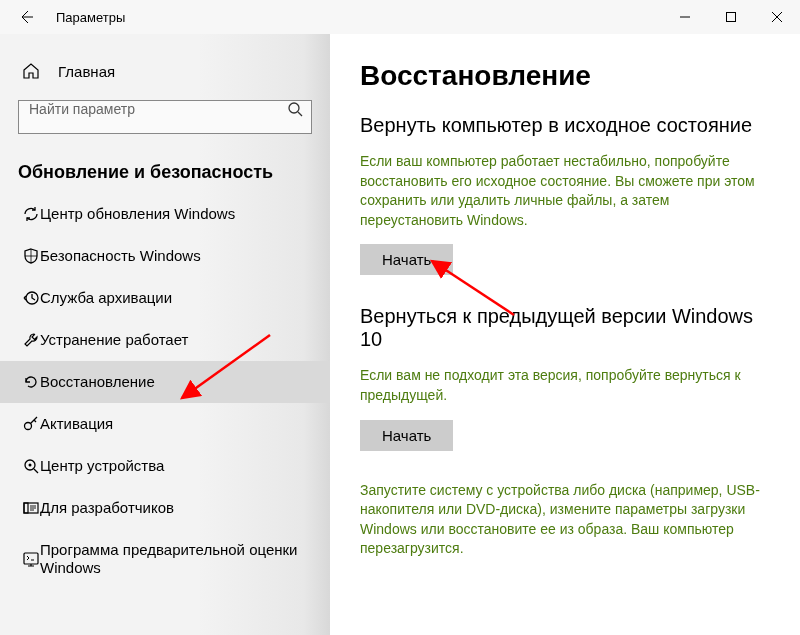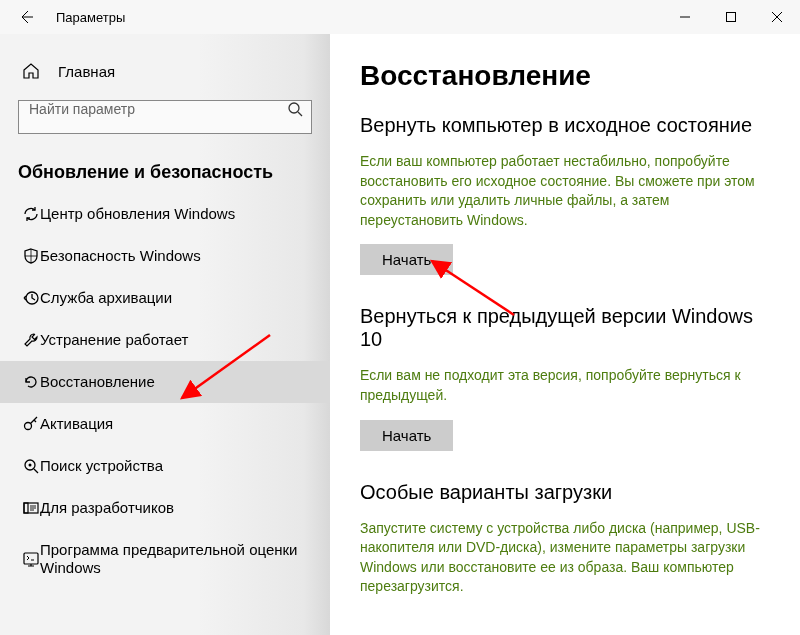--- a/index.html
+++ b/index.html
@@ -201,21 +201,21 @@
         <span class="label">Активация</span>
       </li>
       <li class="nav-item">
         <span class="icon">
           <svg width="18" height="18" viewBox="0 0 18 18">
               <circle cx="8" cy="8" r="5" stroke="#000" fill="none" stroke-width="1.3"></circle>
               <circle cx="8" cy="8" r="1.5" fill="#000"></circle>
               <path d="M12 12l4 4" stroke="#000" stroke-width="1.3"></path>
             </svg>
         </span>
-        <span class="label">Поиск устройства</span>
+        <span class="label">Центр устройства</span>
       </li>
       <li class="nav-item">
         <span class="icon">
           <svg width="18" height="18" viewBox="0 0 18 18">
               <rect x="2" y="4" width="14" height="10" stroke="#000" fill="none" stroke-width="1.2"></rect>
               <rect x="2" y="4" width="4" height="10" stroke="#000" fill="none" stroke-width="1.2"></rect>
               <path d="M8 7h6M8 9h6M8 11h4" stroke="#000" stroke-width="0.9"></path>
             </svg>
         </span>
         <span class="label">Для разработчиков</span>
@@ -242,21 +242,20 @@
       <button class="btn">Начать</button>
     </div>
 
     <div class="section">
       <h2>Вернуться к предыдущей версии Windows 10</h2>
       <p>Если вам не подходит эта версия, попробуйте вернуться к предыдущей.</p>
       <button class="btn">Начать</button>
     </div>
 
     <div class="section">
-      <h2>Особые варианты загрузки</h2>
       <p>Запустите систему с устройства либо диска (например, USB-накопителя или DVD-диска), измените параметры загрузки Windows или восстановите ее из образа. Ваш компьютер перезагрузится.</p>
     </div>
   </div>
 </div>
 
 <svg class="arrow" style="left:170px; top:330px;" width="110" height="80">
   <defs>
       <marker id="ah1" markerWidth="8" markerHeight="8" refX="7" refY="4" orient="auto">
         <path d="M0 0 L8 4 L0 8 Z" fill="#f00"></path>
       </marker>

